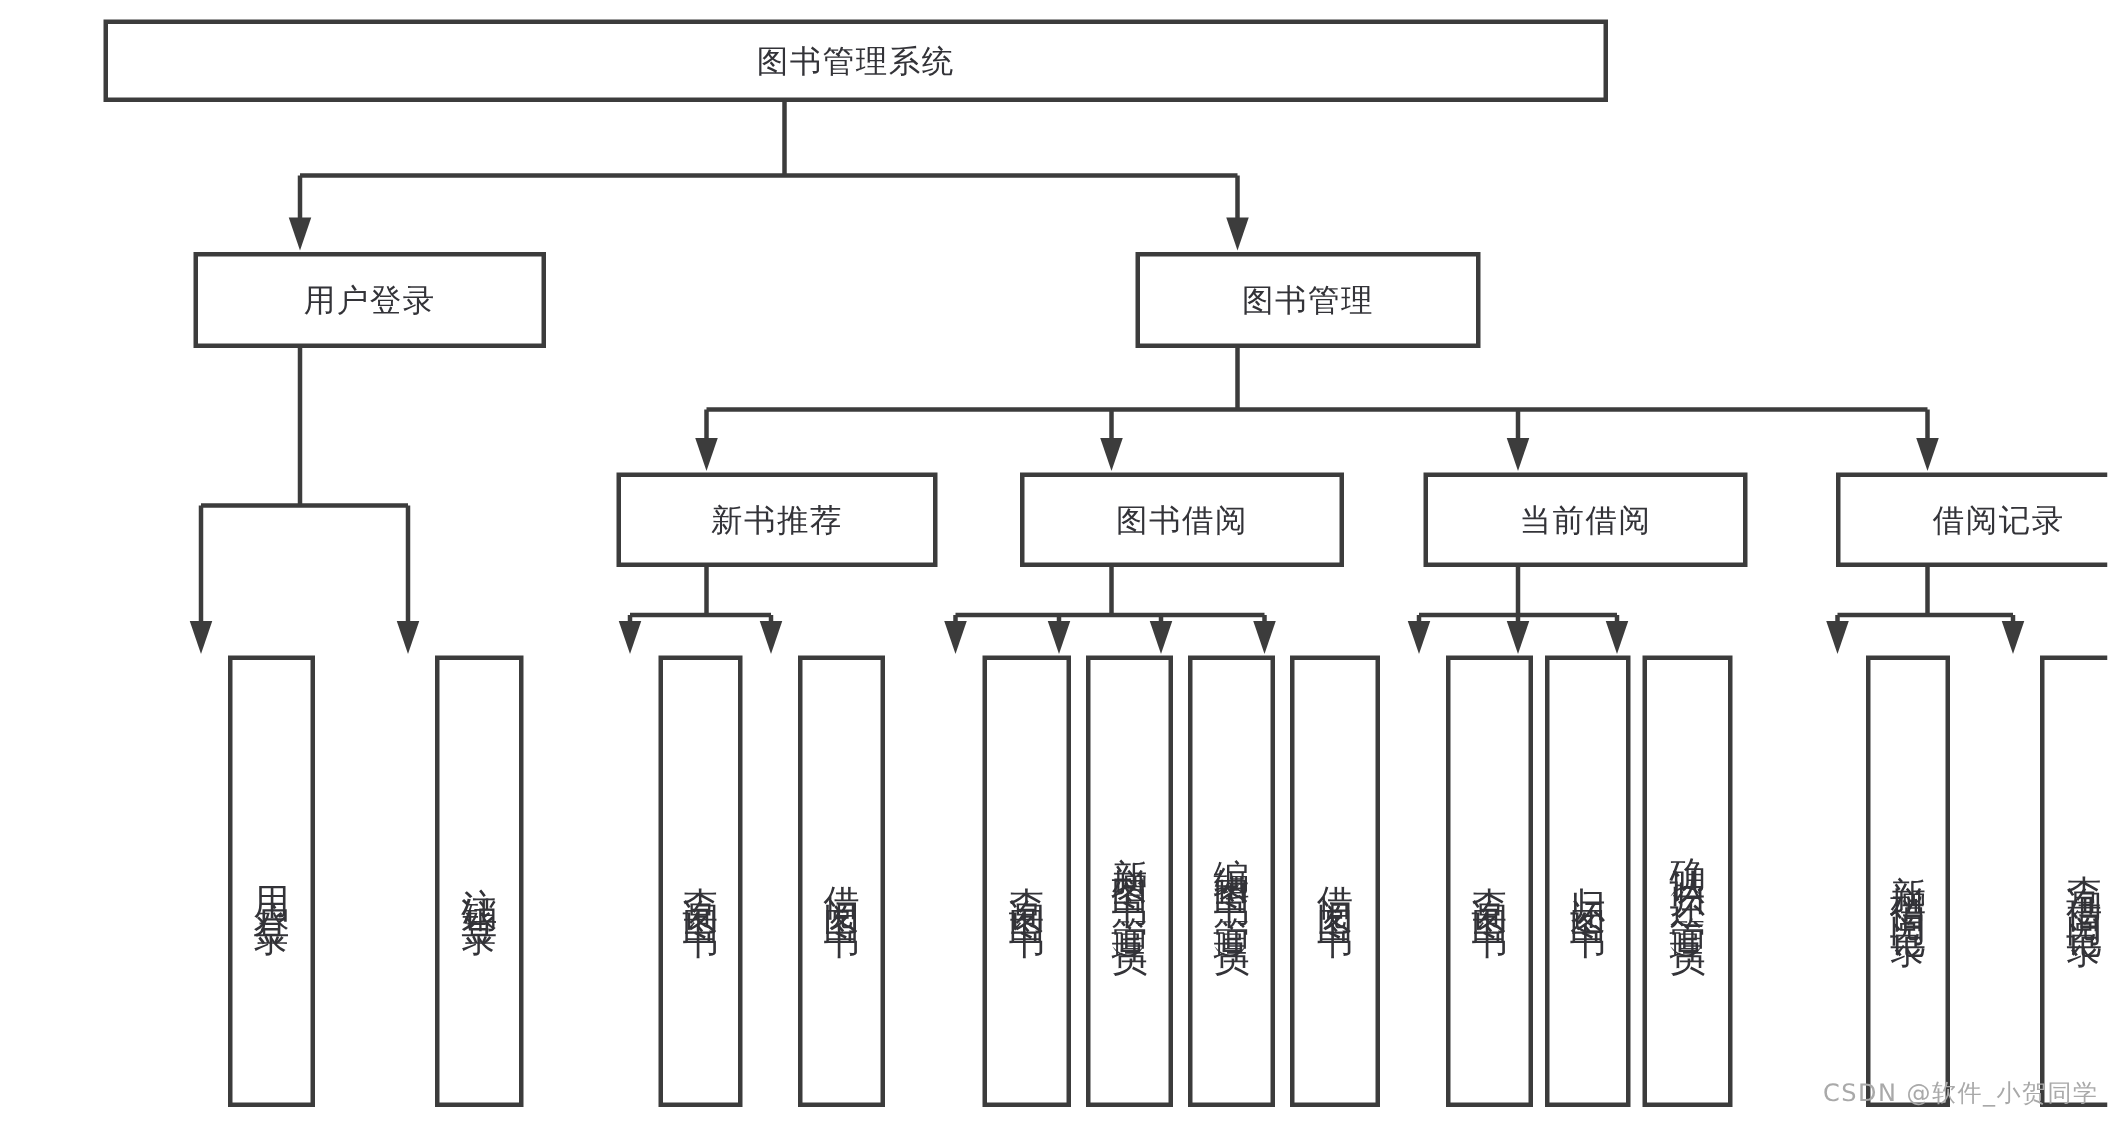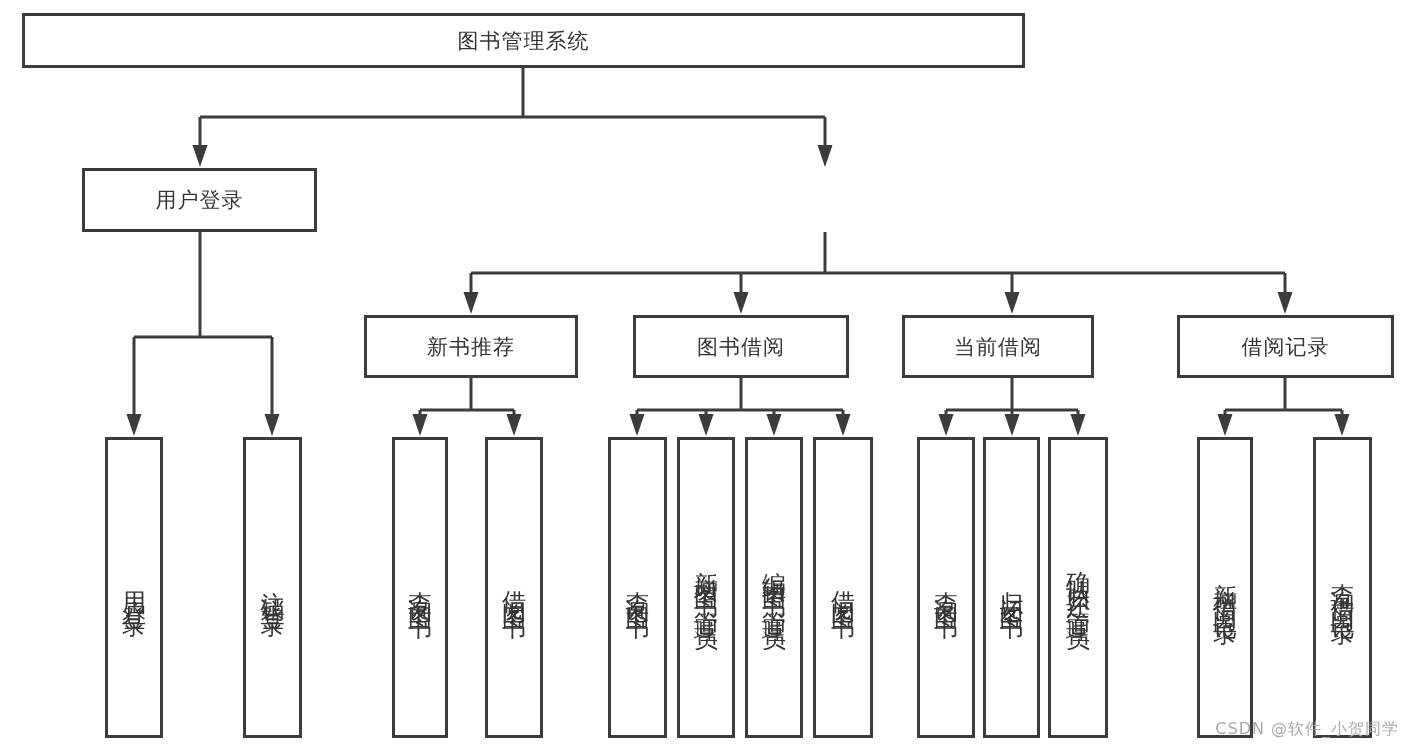--- a/index.html
+++ b/index.html
@@ -17,20 +17,21 @@
   }
   .box {
     position: absolute;
     box-sizing: border-box;
     background: #ffffff;
     border: 3px solid #3c3c3c;
     display: flex;
     align-items: center;
     justify-content: center;
     color: #333338;
+    margin-left: 47px;
   }
   .hbox {
     font-size: 21px;
     letter-spacing: 1px;
     white-space: nowrap;
   }
   .vbox {
     top: 437px;
     height: 301px;
   }
@@ -126,28 +127,31 @@
     </g>
   </svg>
 
   <div class="box hbox" style="left:22px; top:13px; width:1003px; height:55px;">
     <span>图书管理系统</span>
   </div>
 
   <div class="box hbox" style="left:82px; top:168px; width:235px; height:64px;">
     <span>用户登录</span>
   </div>
+  <div class="box hbox" style="left:710px; top:168px; width:230px; height:64px;">
+    <span>图书管理</span>
+  </div>
 
   <div class="box hbox" style="left:633px; top:315px; width:216px; height:63px;">
     <span>图书借阅</span>
   </div>
   <div class="box hbox" style="left:364px; top:315px; width:214px; height:63px;">
     <span>新书推荐</span>
   </div>
-  <div class="box hbox" style="left:902px; top:315px; width:192px; height:63px;text-align:center;">
+  <div class="box hbox" style="left:902px; top:315px; width:216px; height:63px;text-align:center;">
     <span>当前借阅</span>
   </div>
   <div class="box hbox" style="left:1177px; top:315px; width:217px; height:63px;">
     <span>借阅记录</span>
   </div>
 
   <div class="box vbox" style="left:105px; width:58px;">
     <span class="vtext">用户登录</span>
   </div>
   <div class="box vbox" style="left:243px; width:59px;">

